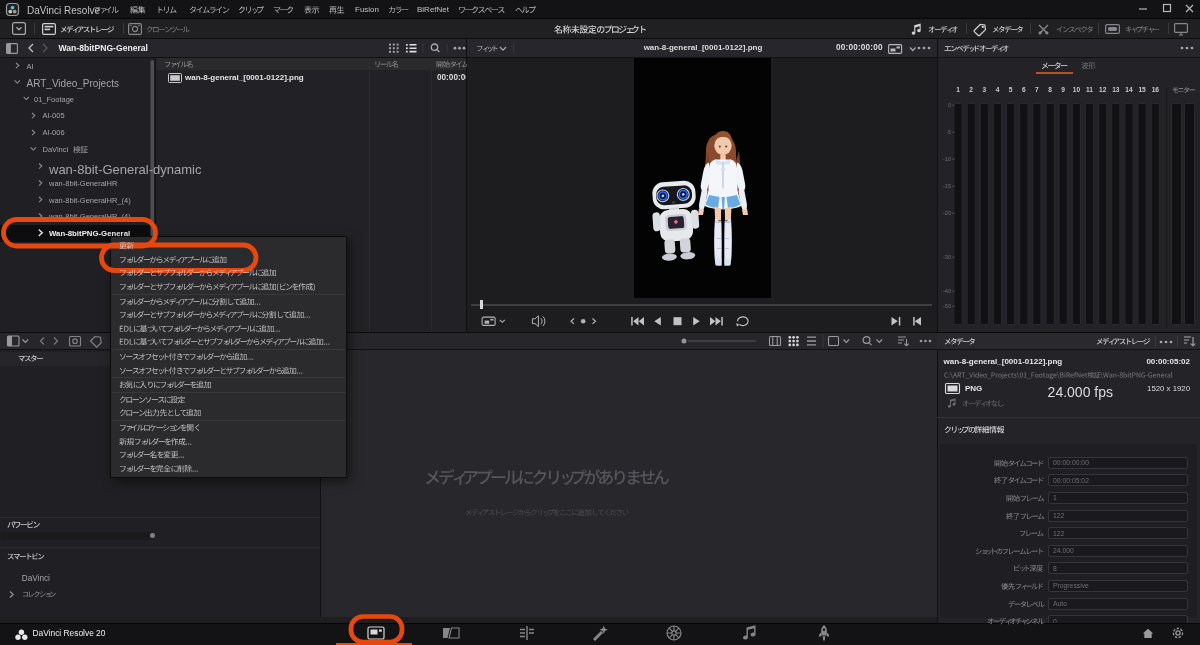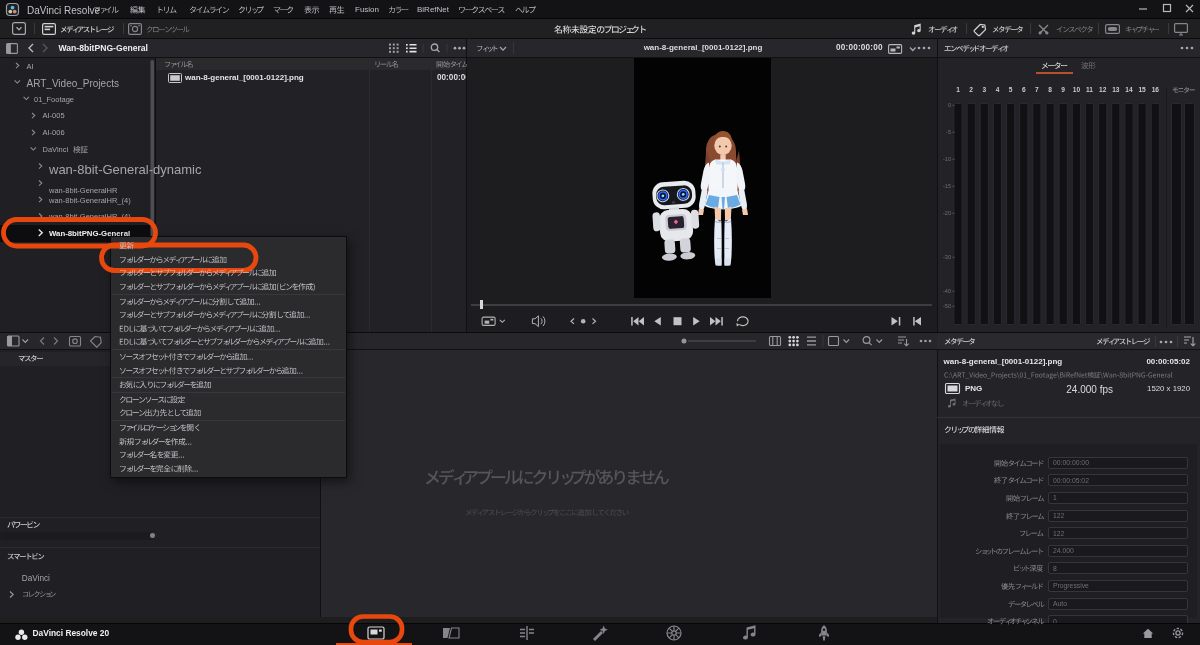--- a/index.html
+++ b/index.html
@@ -178,21 +178,21 @@
 <path d="M38.8 171.5l3.4 3.2-3.4 3.2" fill="none" stroke="#e4e4e6" stroke-width="1.4"></path>
 <rect x="150.5" y="2" width="3.5" height="205" rx="1.7" fill="#4d4d52"></rect>
 </svg>
 <div class="txt" style="left:26.5px;top:61.5px;font-size:7.5px;color:#a6a6aa">AI</div>
 <div class="txt" style="left:26.5px;top:78px;font-size:10px;color:#a6a6aa">ART_Video_Projects</div>
 <div class="txt" style="left:34px;top:94.5px;font-size:7.5px;color:#a6a6aa">01_Footage</div>
 <div class="txt" style="left:42.5px;top:111px;font-size:7.5px;color:#a6a6aa">AI-005</div>
 <div class="txt" style="left:42.5px;top:128px;font-size:7.5px;color:#a6a6aa">AI-006</div>
 <div class="txt" style="left:42.5px;top:145px;font-size:7.5px;color:#a6a6aa">DaVinci</div>
 <div class="txt" style="left:49px;top:162px;font-size:13px;color:#a6a6aa">wan-8bit-General-dynamic</div>
-<div class="txt" style="left:49px;top:186px;font-size:7.5px;color:#a6a6aa">wan-8bit-GeneralHR</div>
+<div class="txt" style="left:49px;top:179px;font-size:7.5px;color:#a6a6aa">wan-8bit-GeneralHR</div>
 <div class="txt" style="left:49px;top:195.5px;font-size:7.5px;color:#a6a6aa">wan-8bit-GeneralHR_(4)</div>
 <div class="txt" style="left:49px;top:212px;font-size:7.5px;color:#a6a6aa">wan-8bit-GeneralHR_(4)</div>
 <div class="txt" style="left:49px;top:228.5px;font-size:7.8px;font-weight:bold;color:#f0f0f2">Wan-8bitPNG-General</div>
 
 <div class="vline" style="left:369px;top:58px;height:274px;background:#2b2b2f"></div>
 <div class="vline" style="left:431px;top:58px;height:274px;background:#2b2b2f"></div>
 <svg class="ic" width="14" height="10" style="left:168px;top:73px" viewBox="0 0 14 10">
     <rect x="0.5" y="0.5" width="13" height="9" rx="1" fill="none" stroke="#c9c9cc" stroke-width="1"></rect>
     <rect x="2.2" y="2.2" width="9.6" height="5.6" fill="#c9c9cc"></rect>
   </svg>
@@ -412,21 +412,21 @@
       <path d="M1 2h7M1 5h5M1 8h3M10 2v9M10 11l-2.3-2.5M10 11l2.3-2.5"></path>
     </g>
   </svg>
 <div class="txt" style="left:943.5px;top:356.5px;font-size:8px;font-weight:bold;color:#e6e6e8">wan-8-general_[0001-0122].png</div>
 <div class="txt" style="left:1190px;top:356.5px;font-size:8px;font-weight:bold;color:#e6e6e8;transform:translateX(-100%)">00:00:05:02</div>
 <svg class="ic" width="15" height="11" style="left:945px;top:383px" viewBox="0 0 15 11">
     <rect x="0.5" y="0.5" width="14" height="10" rx="1.2" fill="none" stroke="#d9d9db" stroke-width="1.1"></rect>
     <rect x="2.5" y="2.5" width="10" height="6" fill="#d9d9db"></rect>
   </svg>
 <div class="txt" style="left:965px;top:383.5px;font-size:8px;font-weight:bold;color:#e6e6e8">PNG</div>
-<div class="txt" style="left:1113px;top:384px;font-size:10px;color:#dcdcde;transform:translateX(-100%)">24.000 fps</div>
+<div class="txt" style="left:1113px;top:384px;font-size:14px;color:#dcdcde;transform:translateX(-100%)">24.000 fps</div>
 <div class="txt" style="left:1190px;top:384px;font-size:7.8px;color:#dcdcde;transform:translateX(-100%)">1520 x 1920</div>
 <svg class="ic" width="10" height="11" style="left:947px;top:398px" viewBox="0 0 10 11">
     <path d="M3 1.8l5.5-1.3v5.8a1.5 1.3 0 1 1-.9-1.2V2.6L3.9 3.5v4.8a1.5 1.3 0 1 1-.9-1.2z" fill="#6f6f74"></path>
   </svg>
 <div class="hline" style="left:937px;top:417px;width:263px;height:1px;background:#323237"></div>
 <div class="abs" style="left:940px;top:444px;width:257px;height:174px;background:#1f1f23"></div>
 <div class="abs" style="left:937px;top:444px;width:263px;height:179px;overflow:hidden">
 <div class="abs" style="left:111px;top:12.7px;width:140px;height:12px;background:#1a1a1e;border:1px solid #35353b;border-radius:2px"></div>
 <div class="abs" style="left:111px;top:30.3px;width:140px;height:12px;background:#1a1a1e;border:1px solid #35353b;border-radius:2px"></div>
 <div class="abs" style="left:111px;top:48px;width:140px;height:12px;background:#1a1a1e;border:1px solid #35353b;border-radius:2px"></div>
@@ -466,21 +466,21 @@
 <div class="hline" style="left:112px;top:391.9px;width:233px;background:#38383c"></div>
 <div class="hline" style="left:112px;top:420.1px;width:233px;background:#38383c"></div>
 
 <svg class="ic" width="18" height="12" style="left:13px;top:628px" viewBox="0 0 18 12">
     <g fill="#e9e9eb">
       <circle cx="8.4" cy="4.3" r="2.7"></circle>
       <circle cx="5" cy="9.2" r="2.7"></circle>
       <circle cx="11.8" cy="9.2" r="2.7"></circle>
     </g>
   </svg>
-<div class="txt" style="left:32.5px;top:628.2px;font-size:8.4px;font-weight:bold;color:#f0f0f2">DaVinci Resolve 20</div>
+<div class="txt" style="left:32.5px;top:628.2px;font-size:8.4px;font-weight:normal;color:#f0f0f2">DaVinci Resolve 20</div>
 <div class="abs" style="left:336px;top:642.5px;width:76px;height:2.5px;background:#e8490f"></div>
 <svg class="ic" width="520" height="18" style="left:366px;top:624px" viewBox="0 0 520 18">
 
 <g transform="translate(0,0)">
       <rect x="2" y="3" width="16" height="12" rx="1.6" fill="none" stroke="#d8d8da" stroke-width="1.2"></rect>
       <rect x="4.5" y="5.5" width="7" height="5" fill="#d8d8da"></rect>
       <rect x="13" y="5.5" width="2.8" height="2.2" fill="#d8d8da"></rect>
     </g>
 
 <g transform="translate(75,0)" fill="#85858a">

